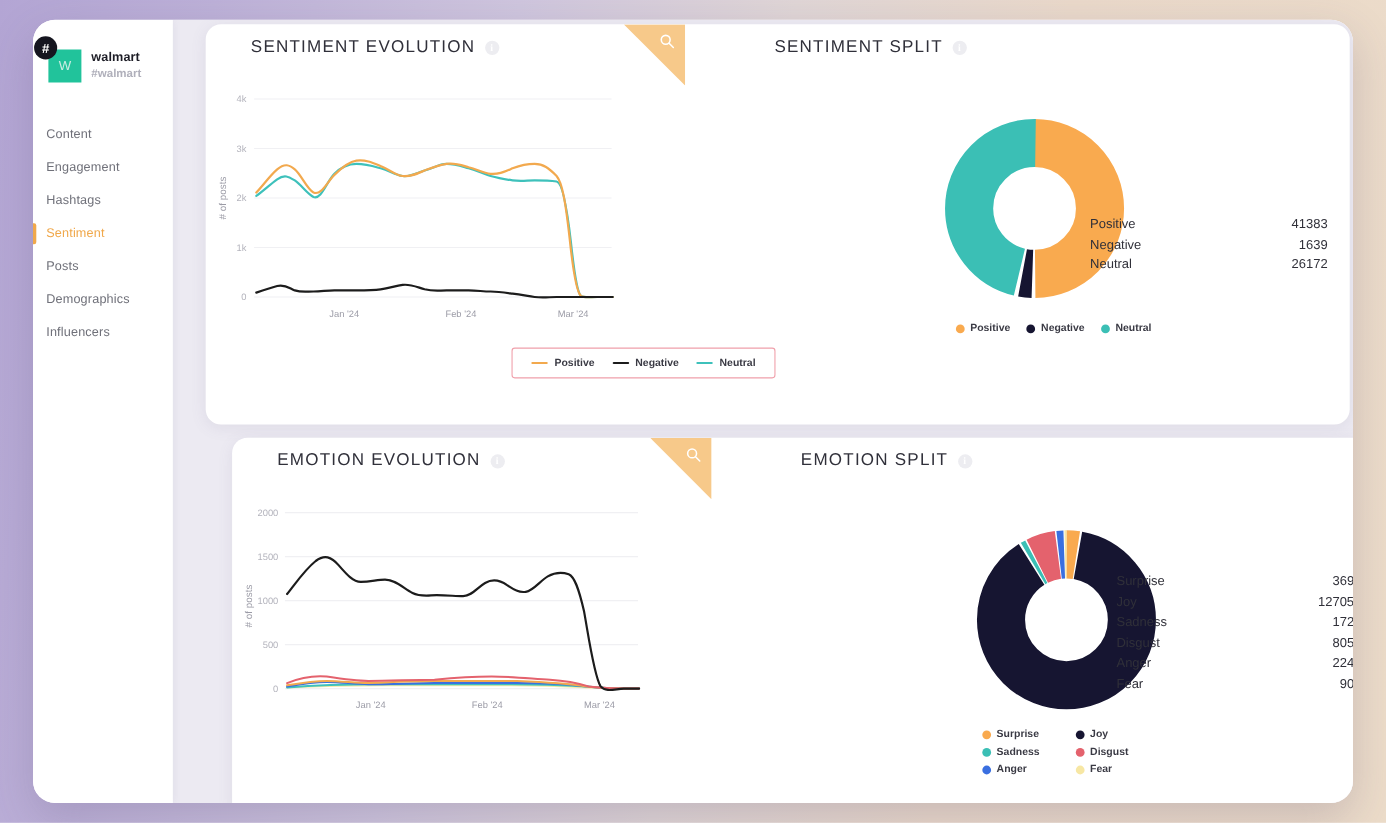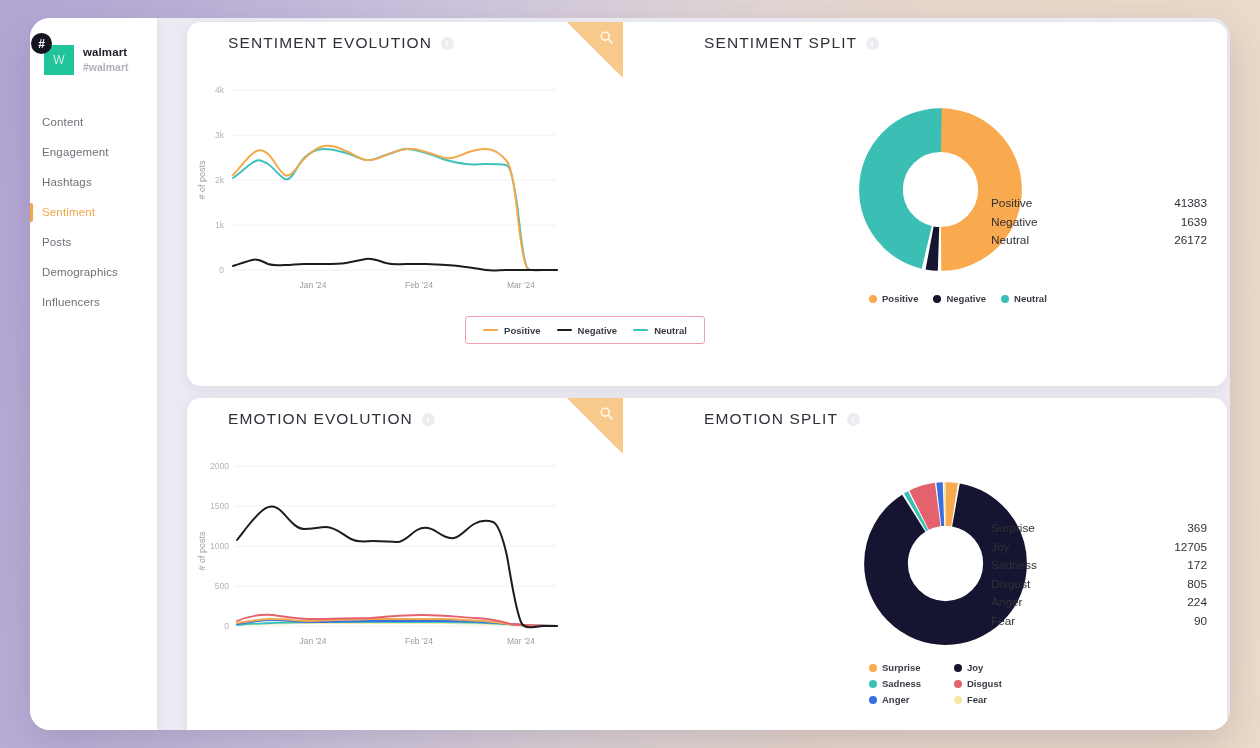--- a/index.html
+++ b/index.html
@@ -96,21 +96,21 @@
   .card {
     background: #ffffff;
     border-radius: 14px;
     position: absolute;
     left: 30px;
     width: 1040px;
     box-shadow: 0 3px 14px rgba(110,100,140,0.10);
     overflow: hidden;
   }
   #card-sentiment { top: 4px; height: 364px; }
-  #card-emotion { top: 380px; height: 348px; }
+  #card-emotion { top: 380px; height: 348px; margin-left: 24px; }
 
   .card-half {
     position: absolute;
     top: 0; bottom: 0;
   }
   .half-left { left: 0; width: 476px; }
   .half-right { left: 476px; right: 0; }
 
   
   .ribbon {

